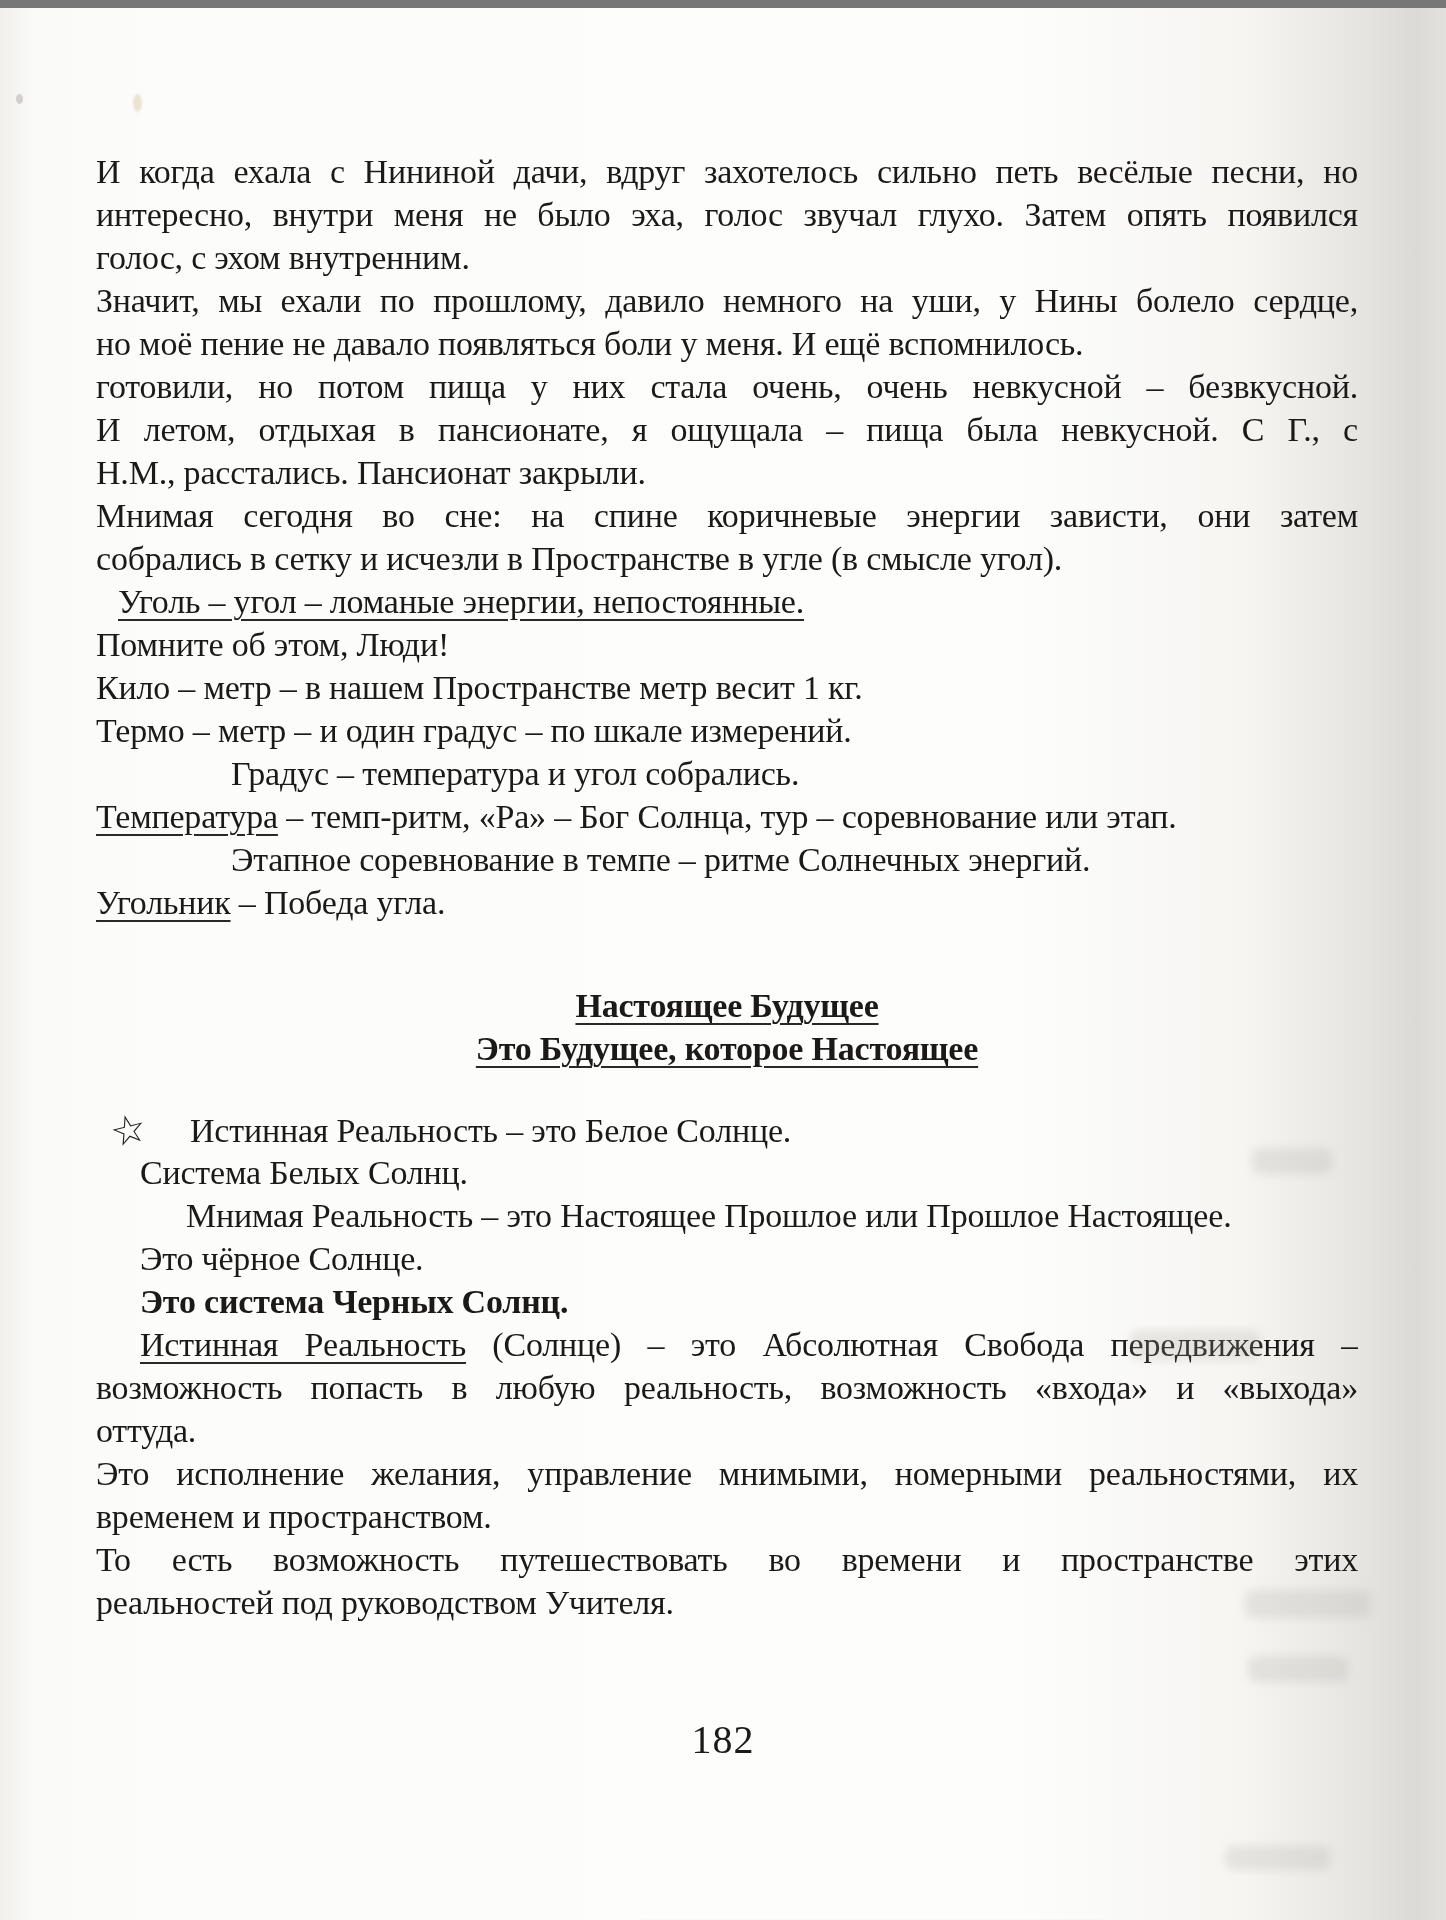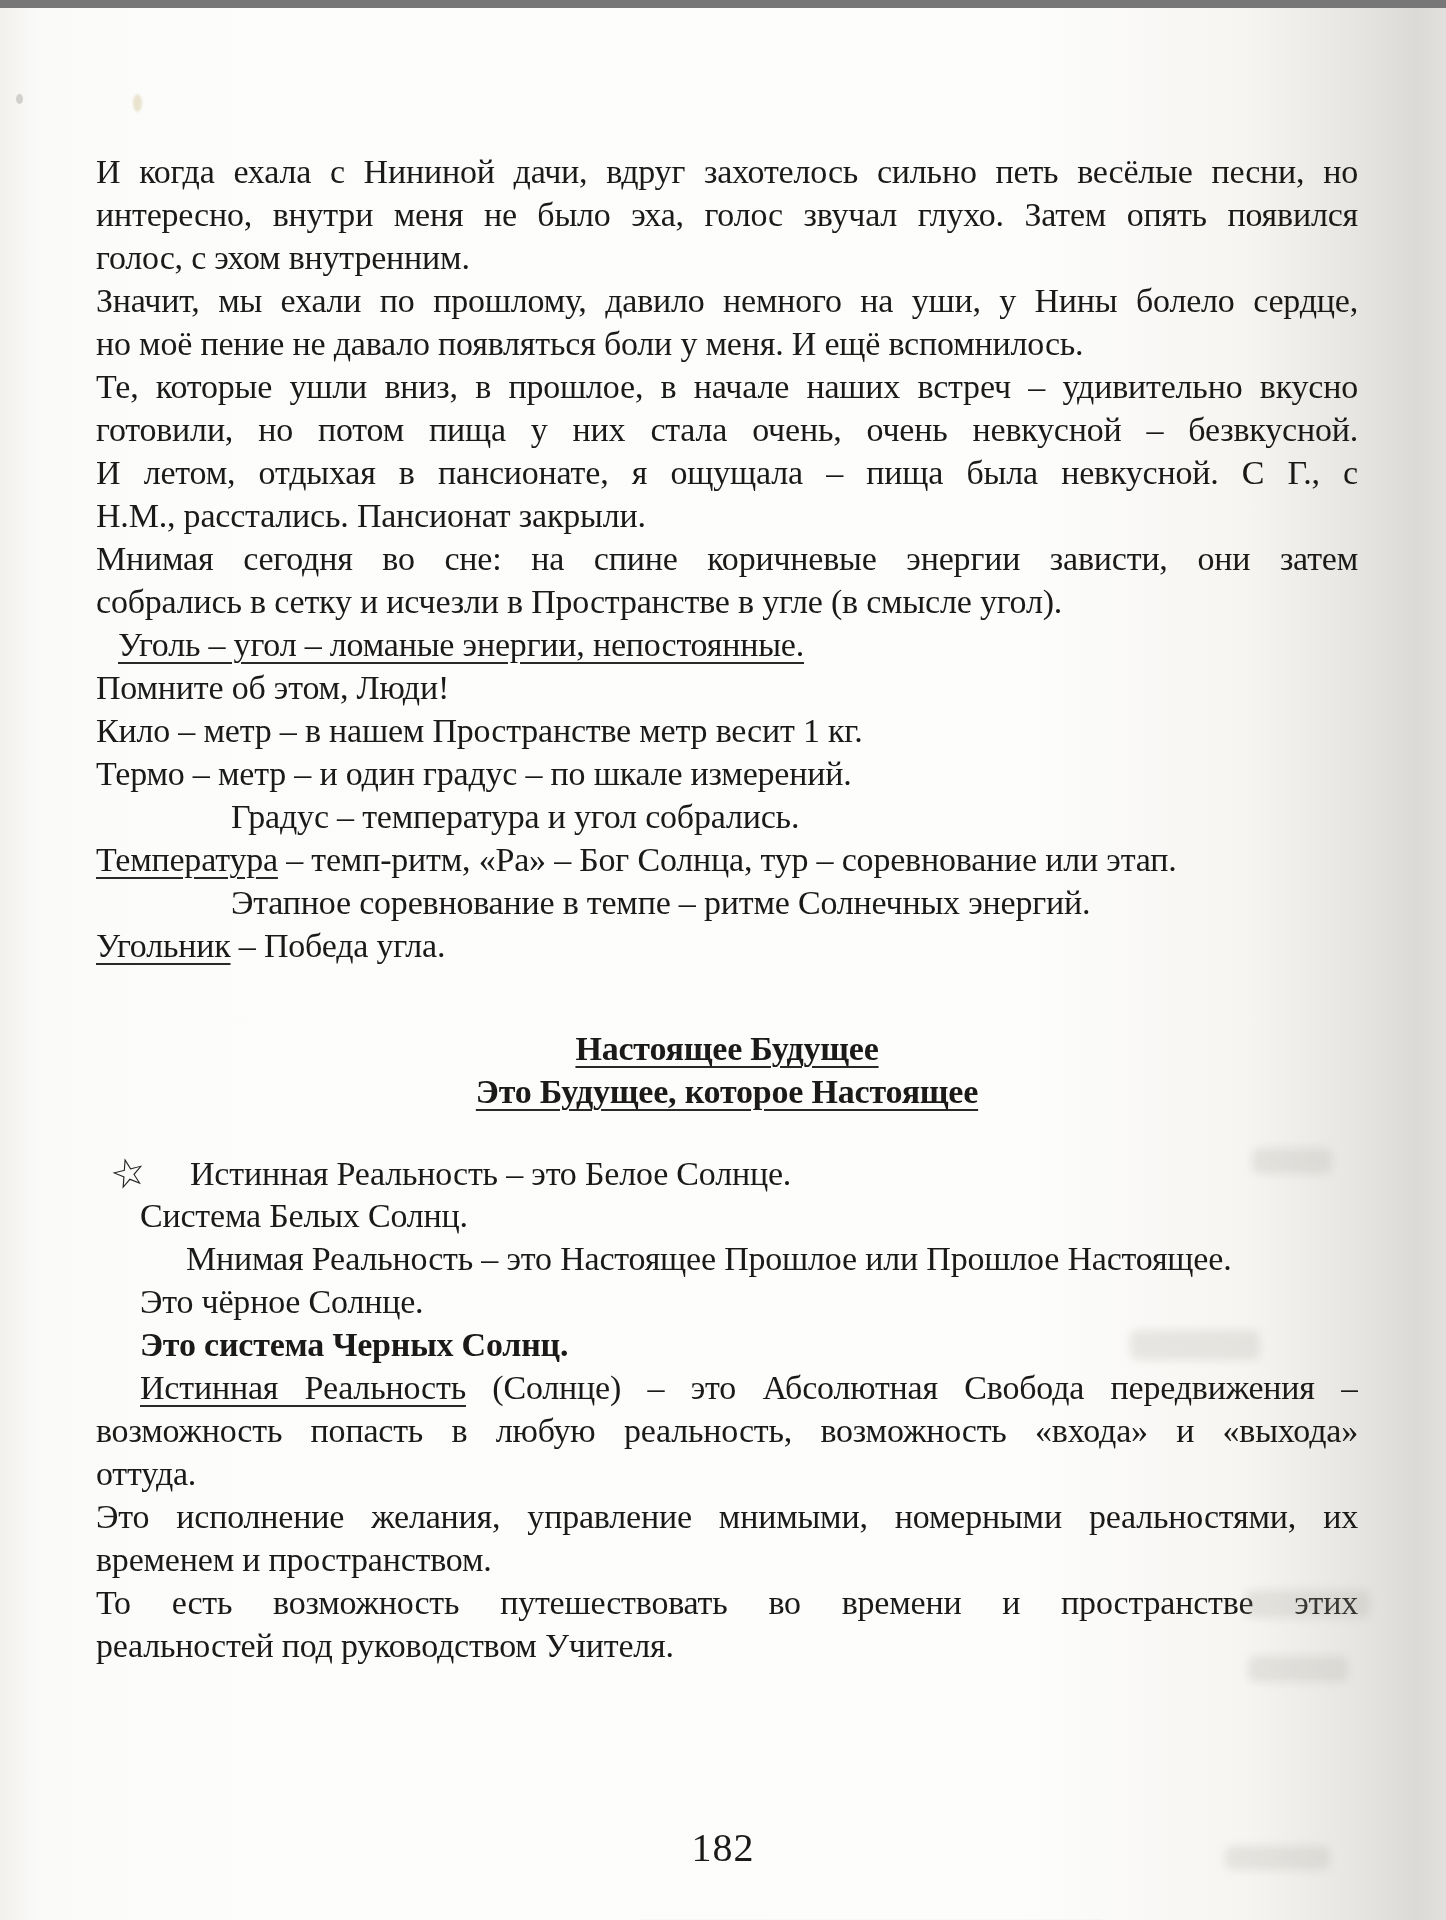--- a/index.html
+++ b/index.html
@@ -51,21 +51,21 @@
     margin: 0 30px 0 12px;
     font-size: 40px;
     line-height: 40px;
     transform: rotate(-14deg);
     font-family: "DejaVu Sans", sans-serif;
     color: #232220;
   }
   .page-number {
     position: absolute;
     left: 0;
-    top: 1816px;
+    top: 1708px;
     width: 1446px;
     text-align: center;
     font-size: 40px;
     letter-spacing: 1px;
     color: #1b1a18;
   }
   
   .artifact { position: absolute; pointer-events: none; }
   .speck-1 { left: 16px; top: 86px; width: 7px; height: 10px; background: #b3b0ab; border-radius: 50%; opacity: .55; }
   .speck-2 { left: 133px; top: 86px; width: 9px; height: 18px; background: #e6dfc8; border-radius: 50%; opacity: .85; filter: blur(1px); }
@@ -84,21 +84,20 @@
 <body>
 
 <div class="scan">
 
   <div class="text-block">
       <div class="line j"><span>И когда ехала с Нининой дачи, вдруг захотелось сильно петь весёлые песни, но</span></div>
       <div class="line j"><span>интересно, внутри меня не было эха, голос звучал глухо. Затем опять появился</span></div>
       <div class="line"><span>голос, с эхом внутренним.</span></div>
       <div class="line j"><span>Значит, мы ехали по прошлому, давило немного на уши, у Нины болело сердце,</span></div>
       <div class="line"><span>но моё пение не давало появляться боли у меня. И ещё вспомнилось.</span></div>
-      <div class="line j"><span>Те, которые ушли вниз, в прошлое, в начале наших встреч – удивительно вкусно</span></div>
       <div class="line j"><span>готовили, но потом пища у них стала очень, очень невкусной – безвкусной.</span></div>
       <div class="line j"><span>И летом, отдыхая в пансионате, я ощущала – пища была невкусной. С Г., с</span></div>
       <div class="line"><span>Н.М., расстались. Пансионат закрыли.</span></div>
       <div class="line j"><span>Мнимая сегодня во сне: на спине коричневые энергии зависти, они затем</span></div>
       <div class="line"><span>собрались в сетку и исчезли в Пространстве в угле (в смысле угол).</span></div>
       <div class="line" style="padding-left: 22px;"><span class="u">Уголь – угол – ломаные энергии, непостоянные.</span></div>
       <div class="line"><span>Помните об этом, Люди!</span></div>
       <div class="line"><span>Кило – метр – в нашем Пространстве метр весит 1 кг.</span></div>
       <div class="line"><span>Термо – метр – и один градус – по шкале измерений.</span></div>
       <div class="line" style="padding-left: 135px;"><span>Градус – температура и угол собрались.</span></div>

